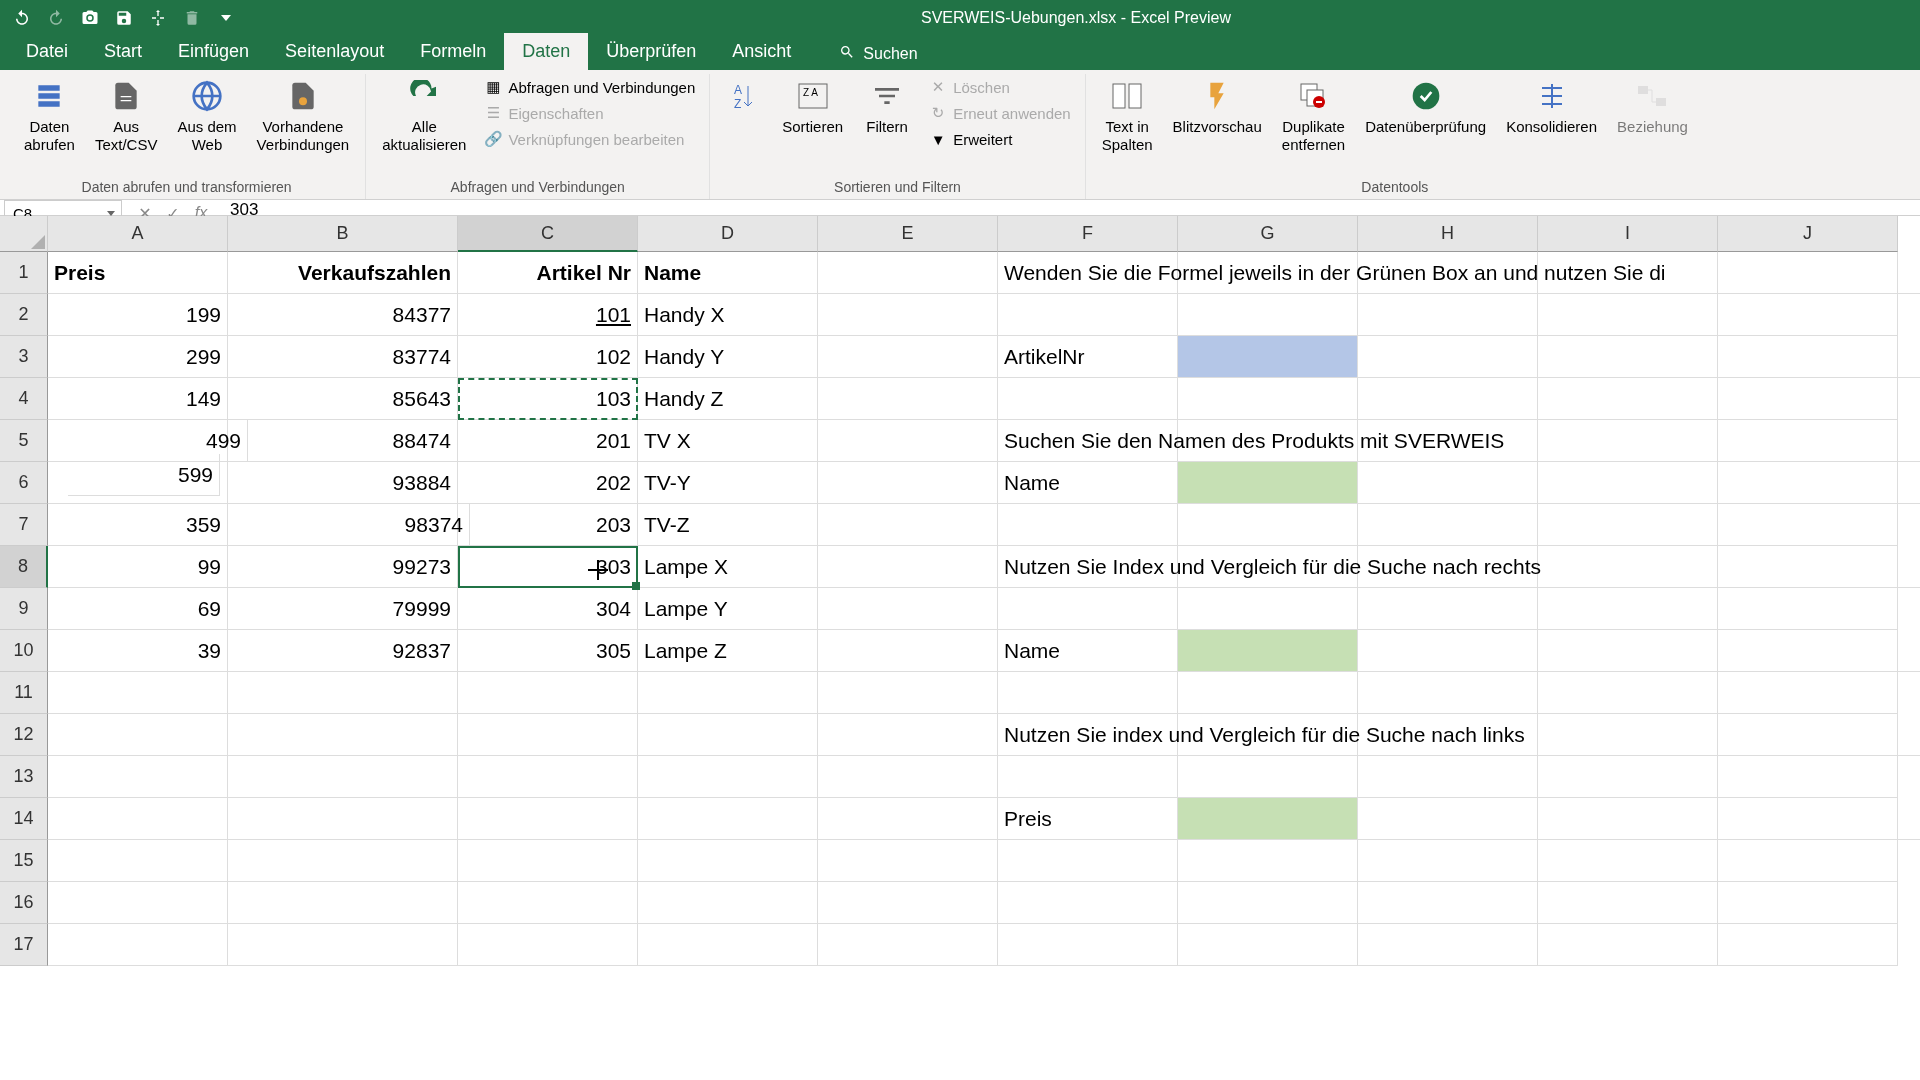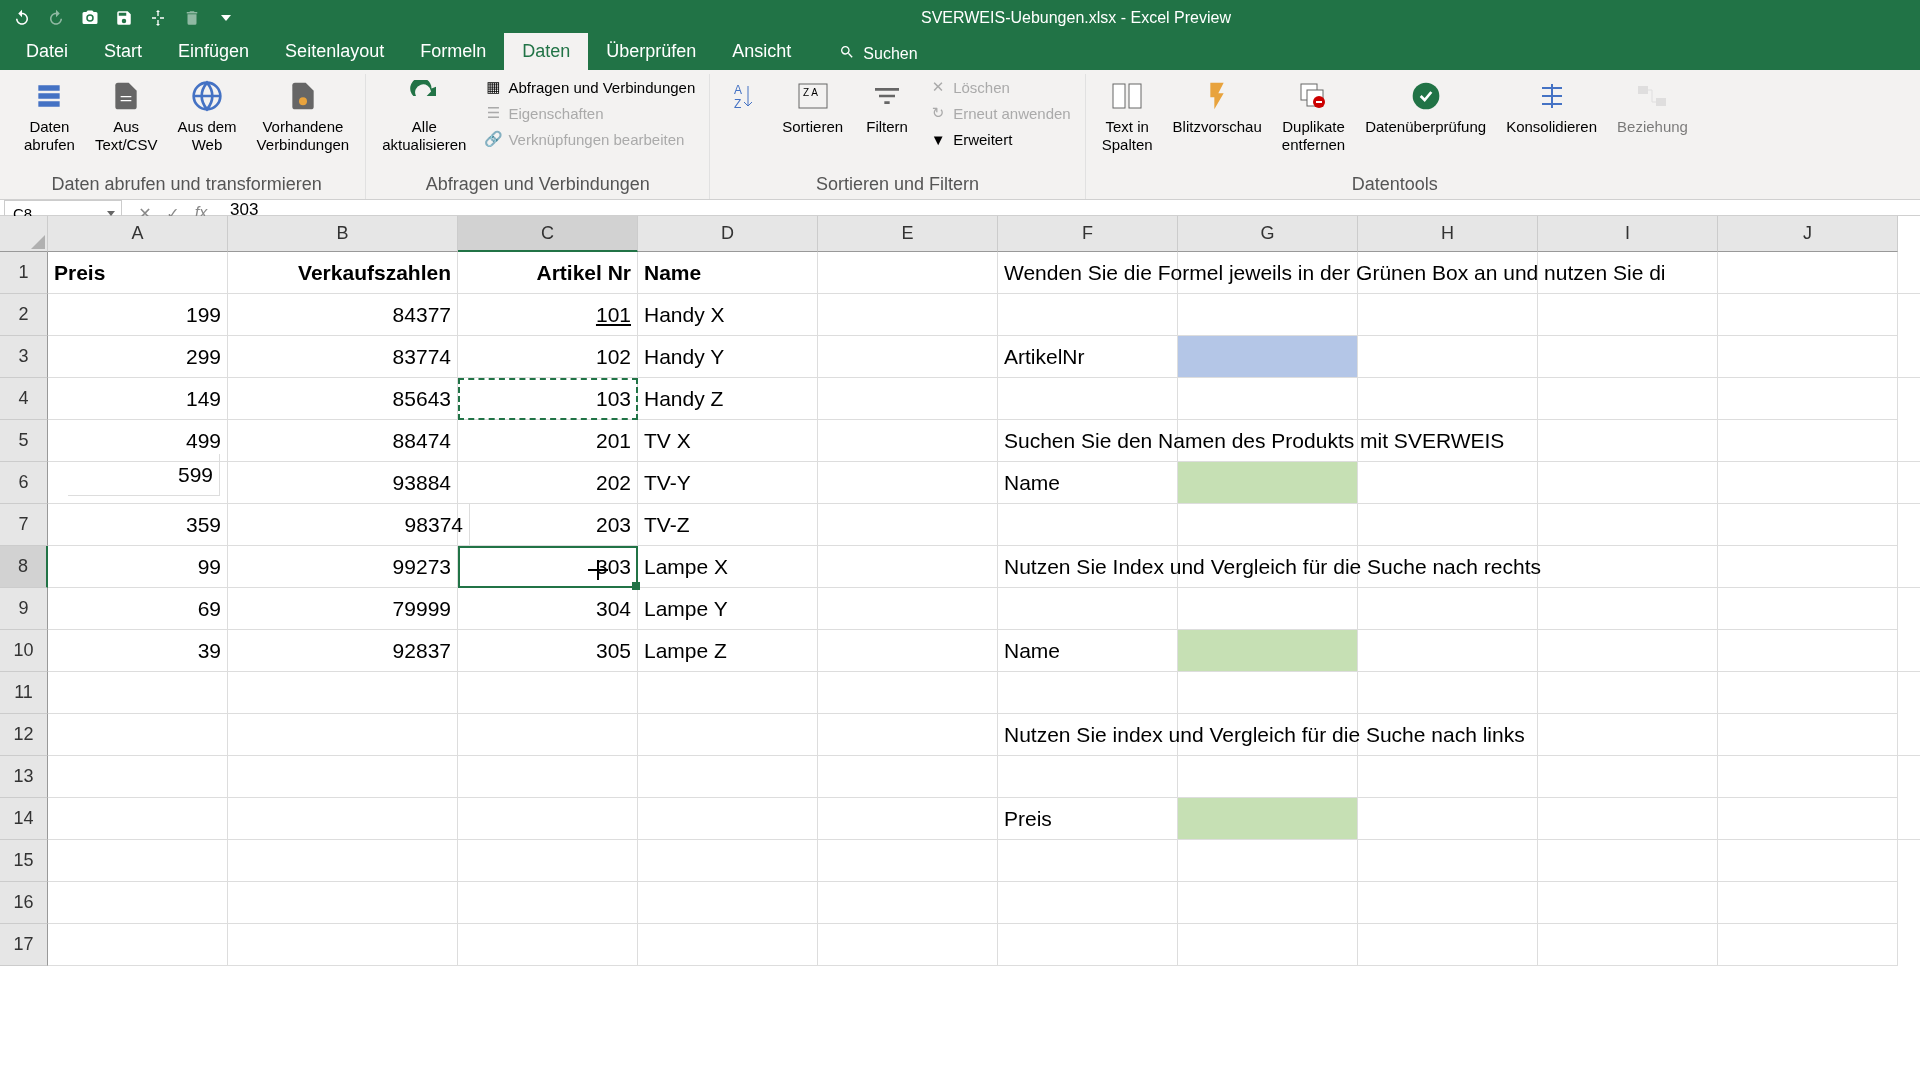--- a/index.html
+++ b/index.html
@@ -16,21 +16,21 @@
 .ribbon-tabs { background: #217346; height: 34px; display: flex; align-items: flex-end; padding-left: 8px; gap: 0; }
 .tab { padding: 8px 18px; color: #fff; font-size: 18px; cursor: pointer; }
 .tab.active { background: #f3f2f1; color: #217346; }
 .search-box { display: flex; align-items: center; margin-left: 20px; color: #fff; padding: 6px 10px; gap: 8px; }
 
 
 .ribbon { background: #f3f2f1; height: 130px; display: flex; border-bottom: 1px solid #d0d0d0; padding: 4px 8px 0 8px; }
 .ribbon-group { display: flex; flex-direction: column; align-items: center; padding: 0 10px; border-right: 1px solid #e1e1e1; height: 100%; }
 .ribbon-group:last-child { border-right: none; }
 .group-items { display: flex; flex: 1; align-items: flex-start; gap: 8px; }
-.group-label { font-size: 18px; color: #555; padding: 2px 0 4px 0; }
+.group-label { font-size: 14px; color: #555; padding: 2px 0 4px 0; }
 .big-btn { display: flex; flex-direction: column; align-items: center; padding: 4px 6px; cursor: pointer; font-size: 15px; text-align: center; line-height: 1.2; min-width: 60px; }
 .big-btn .icon { width: 36px; height: 36px; margin-bottom: 4px; display: flex; align-items: center; justify-content: center; }
 .small-btn-col { display: flex; flex-direction: column; gap: 4px; padding-top: 2px; }
 .small-btn { display: flex; align-items: center; gap: 6px; font-size: 15px; padding: 2px 4px; cursor: pointer; white-space: nowrap; }
 .small-btn.disabled { color: #aaa; }
 .small-btn .sicon { width: 18px; height: 18px; display: flex; align-items: center; justify-content: center; }
 
 
 .formula-bar { height: 16px; display: flex; align-items: flex-start; border-bottom: 1px solid #d0d0d0; background: #fff; }
 .name-box { width: 118px; border: 1px solid #ccc; height: 26px; margin: 0 4px; display: flex; align-items: center; padding: 0 8px; font-size: 15px; position: relative; }
@@ -538,21 +538,21 @@
       <div class="cell ralign" style="left: 410px; top: 42px; width: 180px; text-decoration: underline;">101</div>
       <div class="cell " style="left: 590px; top: 42px; width: 180px;">Handy X</div>
       <div class="cell ralign" style="left: 0px; top: 84px; width: 180px;">299</div>
       <div class="cell ralign" style="left: 180px; top: 84px; width: 230px;">83774</div>
       <div class="cell ralign" style="left: 410px; top: 84px; width: 180px;">102</div>
       <div class="cell " style="left: 590px; top: 84px; width: 180px;">Handy Y</div>
       <div class="cell ralign" style="left: 0px; top: 126px; width: 180px;">149</div>
       <div class="cell ralign" style="left: 180px; top: 126px; width: 230px;">85643</div>
       <div class="cell ralign" style="left: 410px; top: 126px; width: 180px;">103</div>
       <div class="cell " style="left: 590px; top: 126px; width: 180px;">Handy Z</div>
-      <div class="cell ralign" style="left: 0px; top: 168px; width: 180px;">499</div>
+      <div class="cell ralign" style="left: 0px; top: 168px; width: 200px;">499</div>
       <div class="cell ralign" style="left: 180px; top: 168px; width: 230px;">88474</div>
       <div class="cell ralign" style="left: 410px; top: 168px; width: 180px;">201</div>
       <div class="cell " style="left: 590px; top: 168px; width: 180px;">TV X</div>
       <div class="cell ralign" style="left: 0px; top: 202px; width: 152px; margin-left: 20px;">599</div>
       <div class="cell ralign" style="left: 180px; top: 210px; width: 230px;">93884</div>
       <div class="cell ralign" style="left: 410px; top: 210px; width: 180px;">202</div>
       <div class="cell " style="left: 590px; top: 210px; width: 180px;">TV-Y</div>
       <div class="cell ralign" style="left: 0px; top: 252px; width: 180px;">359</div>
       <div class="cell ralign" style="left: 192px; top: 252px; width: 230px;">98374</div>
       <div class="cell ralign" style="left: 410px; top: 252px; width: 180px;">203</div>

